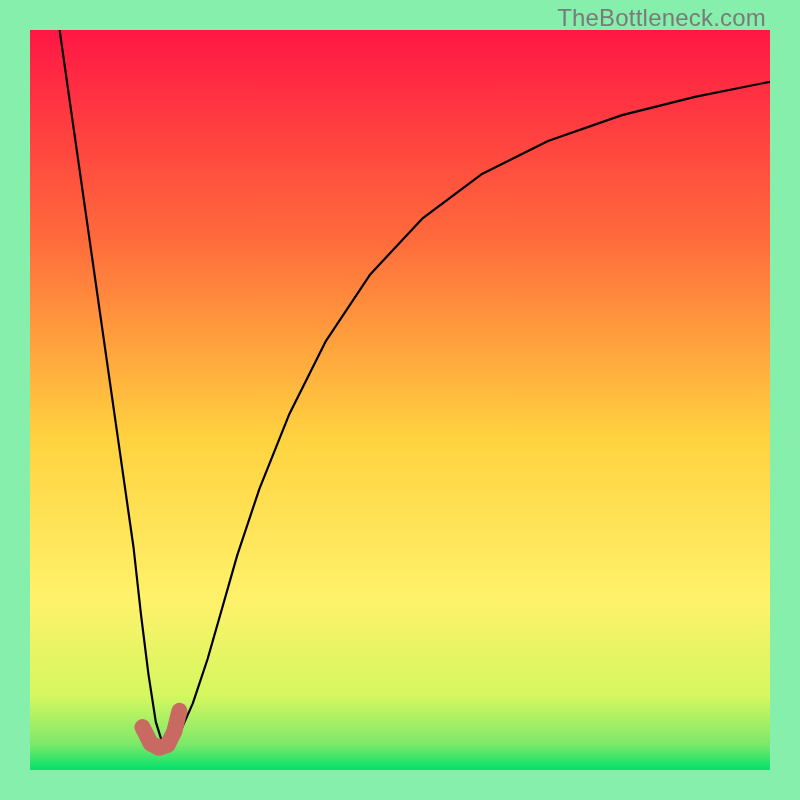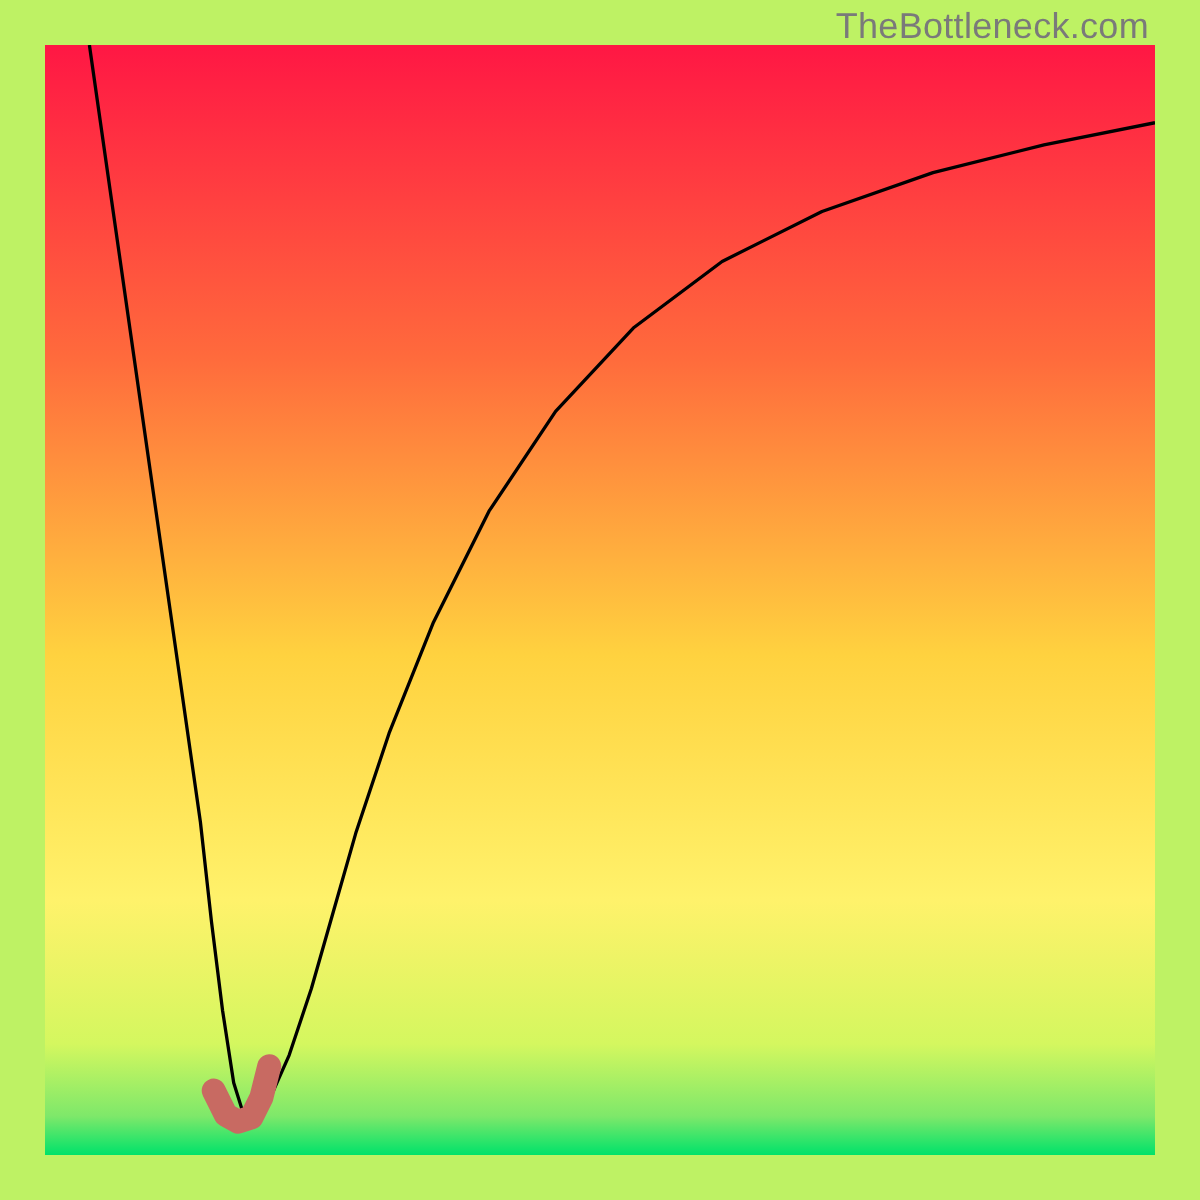--- a/index.html
+++ b/index.html
@@ -9,21 +9,21 @@
     height: 800px;
     background: #000;
     overflow: hidden;
   }
   .frame {
     position: absolute;
     top: 0;
     left: 0;
     width: 800px;
     height: 800px;
-    background: #bef264;
+    background: #86efac;
   }
   .plot-area {
     position: absolute;
     left: 30px;
     top: 30px;
     width: 740px;
     height: 740px;
   }
   .gradient-bg {
     position: absolute;

